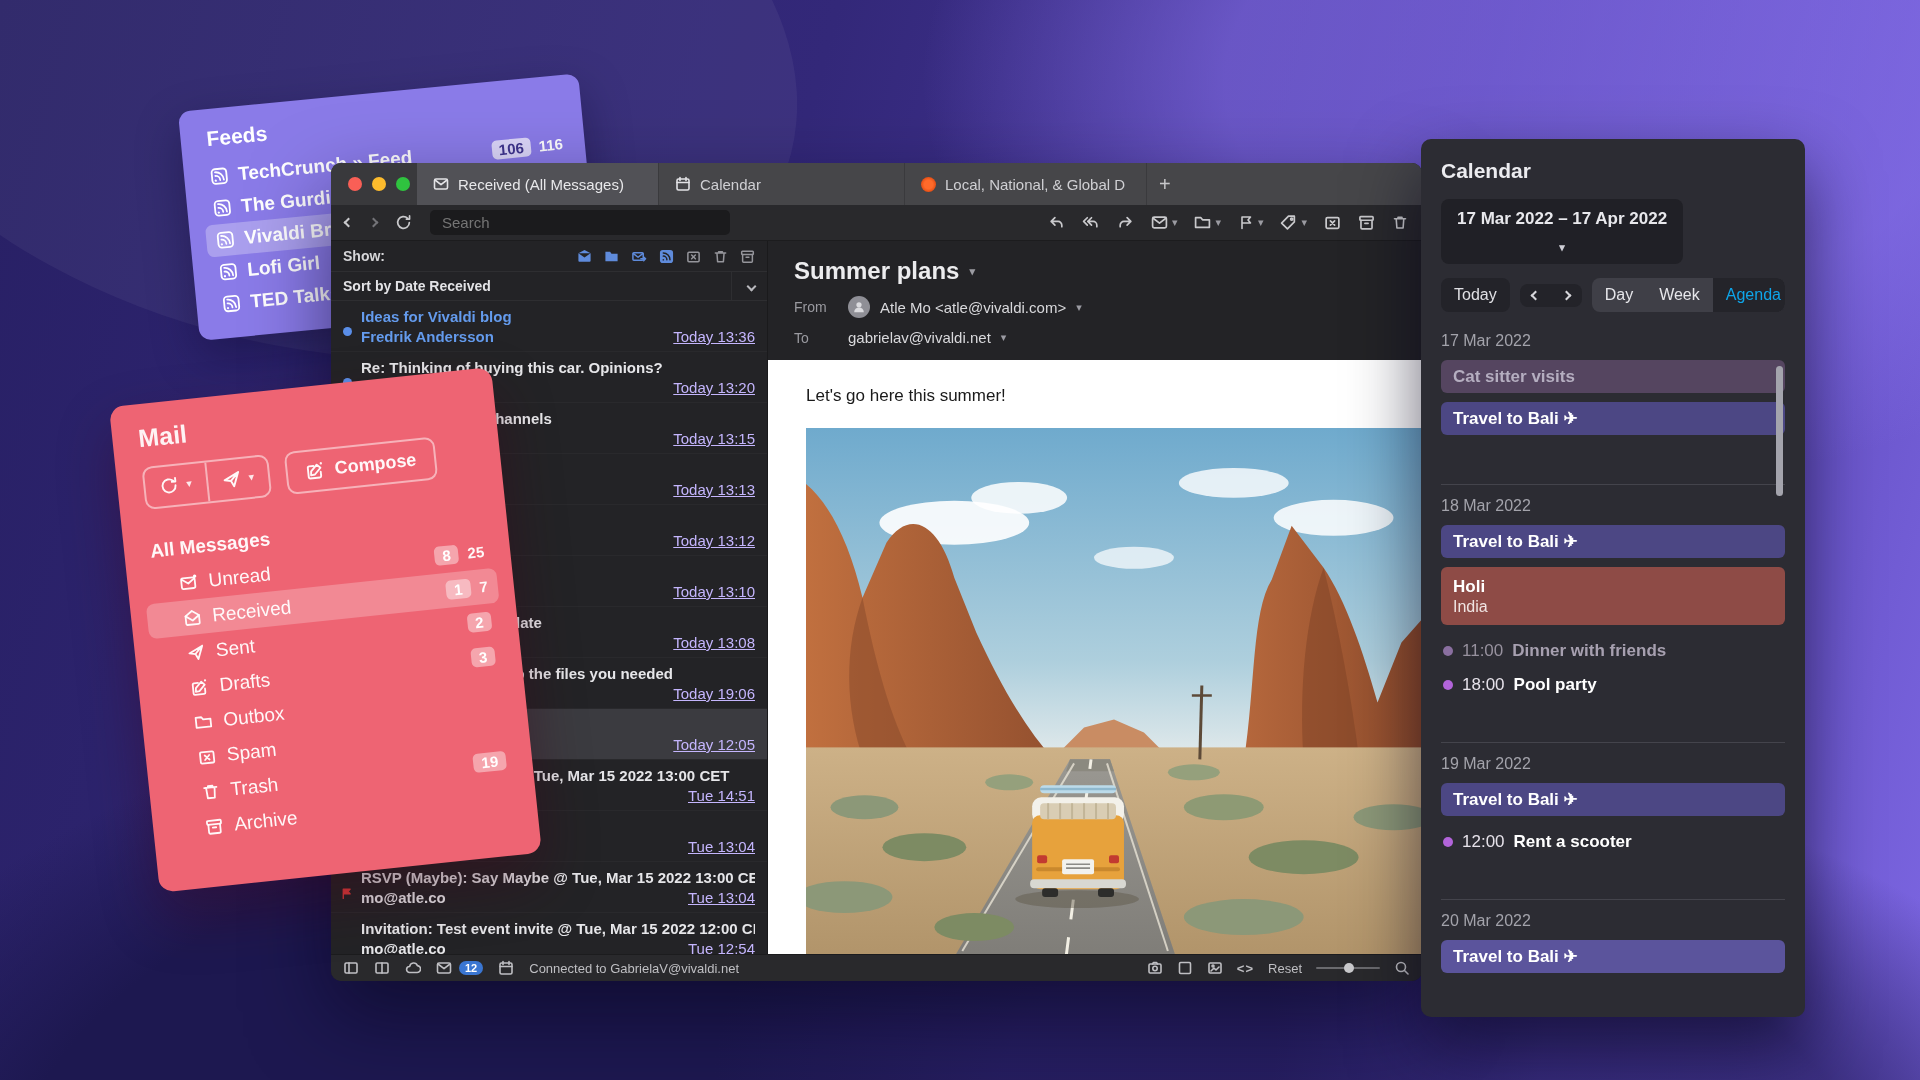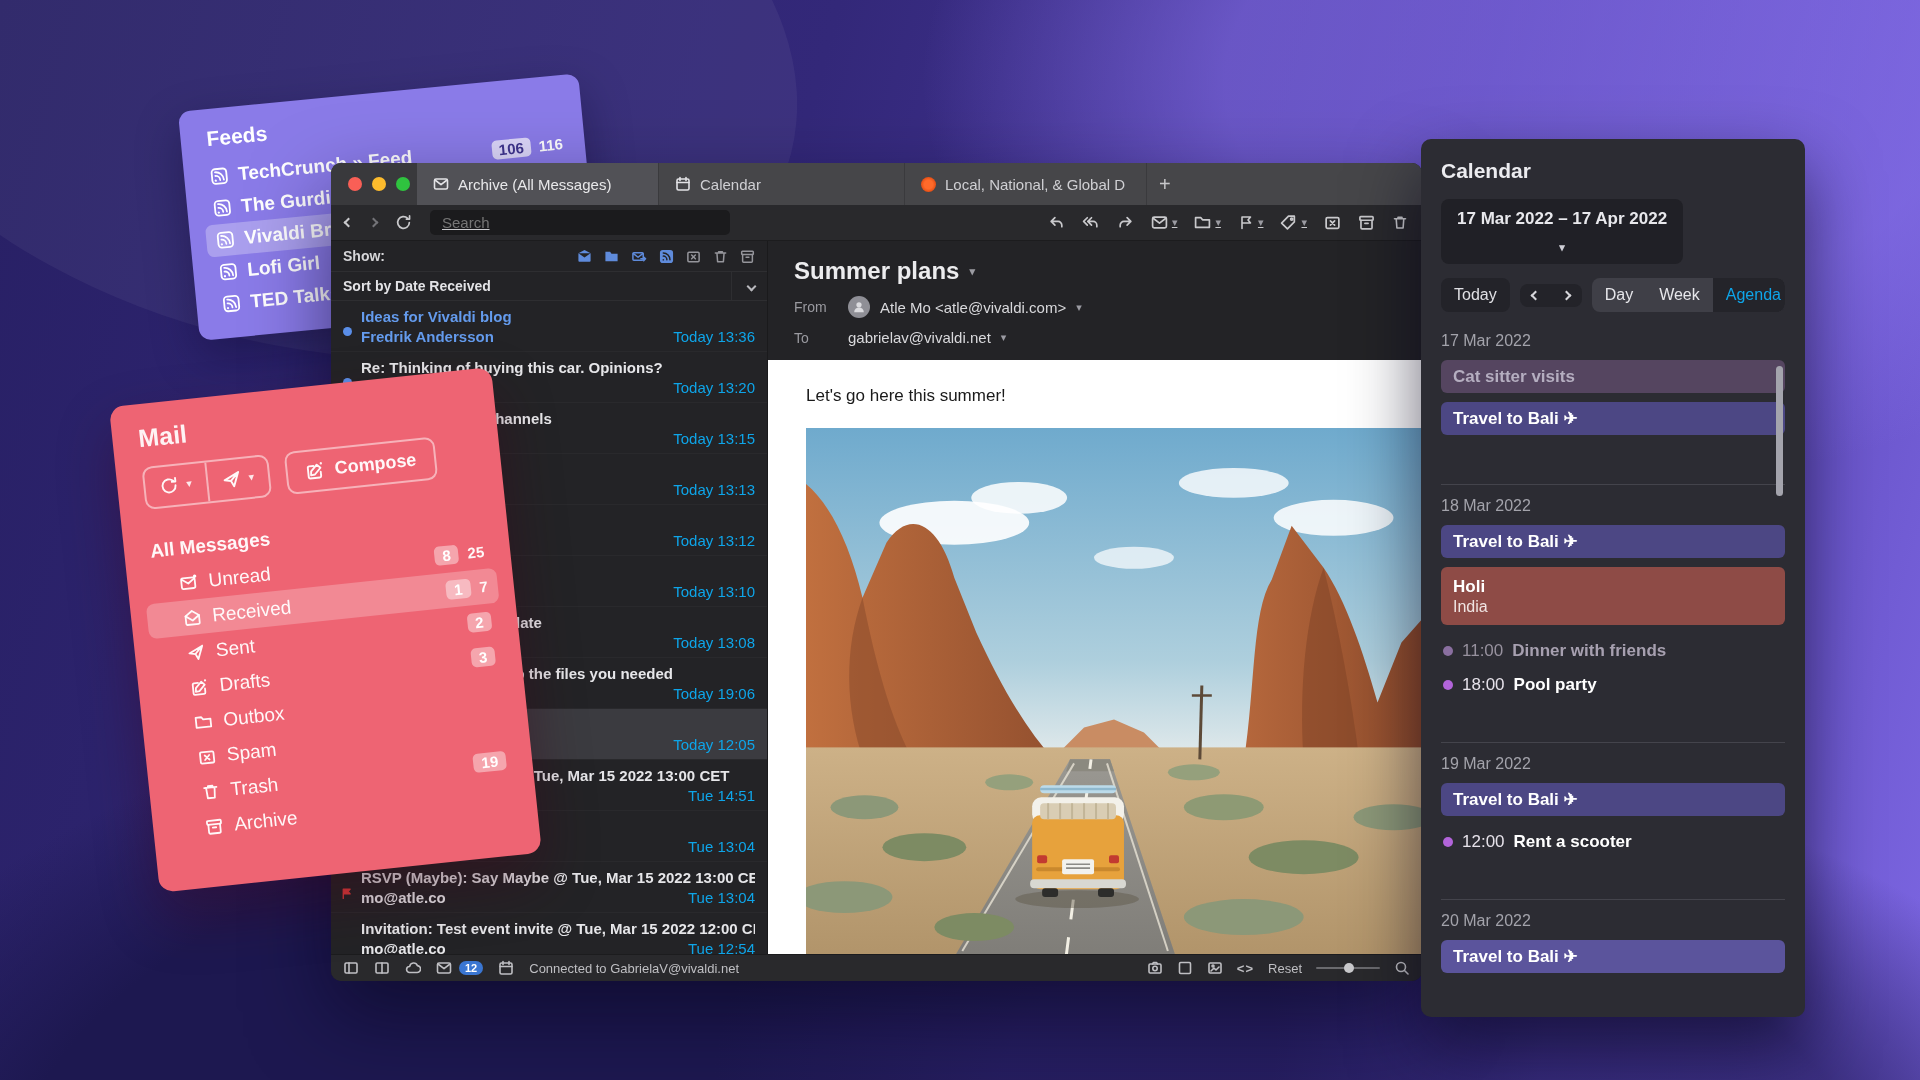--- a/index.html
+++ b/index.html
@@ -59,21 +59,21 @@
   .tabbar { height:42px; display:flex; background:#464649; flex:none; }
   .traffic { width:86px; background:#39393c; display:flex; align-items:center; gap:10px; padding-left:17px; flex:none; }
   .tl { width:14px; height:14px; border-radius:50%; }
   .tl.r{background:#f95f56;} .tl.y{background:#fcbb2d;} .tl.g{background:#2fc33f;}
   .tab { display:flex; align-items:center; gap:9px; padding:0 16px; font-size:15px; color:#cfcfd3; border-right:1px solid #3a3a3d; white-space:nowrap; overflow:hidden; flex:none; }
   .tab.active { background:#515156; color:#e8e8ea; }
   .tab .tico { color:#e3e3e6; }
   .orange-dot { width:15px; height:15px; border-radius:50%; background:radial-gradient(circle at 50% 50%, #ff6a2a 0 40%, #e04a12 75%); flex:none; }
   .newtab { display:flex; align-items:center; padding:0 12px; color:#c7c7ca; font-size:20px; }
 
-  .toolbar { height:36px; background:#29292c; border-bottom:1px solid #1c1c1e; display:flex; align-items:center; padding:0 14px; gap:18px; color:#c9c9cc; flex:none;text-decoration:underline; }
+  .toolbar { height:36px; background:#29292c; border-bottom:1px solid #1c1c1e; display:flex; align-items:center; padding:0 14px; gap:18px; color:#c9c9cc; flex:none; }
   .tb-dim { color:#737378; }
   .search { width:300px; height:25px; background:#1b1b1d; border:none; border-radius:5px; color:#9a9aa0; font-size:15px; padding:0 12px; font-family:inherit; }
   .tb-right { margin-left:auto; display:flex; align-items:center; gap:17px; }
   .tb-it { display:flex; align-items:center; gap:4px; }
 
   .content { flex:1; display:flex; min-height:0; }
   .list { width:437px; flex:none; border-right:1px solid #1a1a1c; display:flex; flex-direction:column; background:#232326; }
   .showrow { height:31px; display:flex; align-items:center; padding:0 12px; font-size:14px; font-weight:600; color:#d6d6d9; border-bottom:1px solid #2e2e31; gap:11px; flex:none; }
   .show-ics { margin-left:auto; display:flex; gap:12px; align-items:center; }
   .blue-ic { color:#5f8bdb; }
@@ -81,21 +81,21 @@
   .sortrow { height:29px; display:flex; align-items:center; padding:0 12px; font-size:14px; font-weight:600; color:#e3e3e6; border-bottom:1px solid #2e2e31; flex:none; }
   .sortrow .cvbox { margin-left:auto; border-left:1px solid #2e2e31; align-self:stretch; display:flex; align-items:center; padding-left:16px; color:#b9b9be; }
   .rows { flex:1; overflow:hidden; }
   .mrow { height:51px; padding:7px 12px 0 30px; border-bottom:1px solid #29292c; position:relative; }
   .mrow.sel { background:#3b3b40; }
   .mrow-title { font-size:15px; font-weight:bold; color:#e6e6e9; white-space:nowrap; overflow:hidden; }
   .mrow-title.blue { color:#649bed; }
   .mrow-meta { display:flex; align-items:baseline; margin-top:3px; }
   .sender { font-size:15px; font-weight:bold; color:#e6e6e9; white-space:nowrap; overflow:hidden; }
   .sender.blue { color:#649bed; }
-  .mtime { margin-left:auto; font-size:15px; color:#0ea5e9; white-space:nowrap; }
+  .mtime { margin-left:auto; font-size:15px; color:#c4b5fd; white-space:nowrap;text-decoration:underline; }
   .udot { position:absolute; left:12px; bottom:15px; width:9px; height:9px; border-radius:50%; background:#5a8ee8; }
   .rflag { position:absolute; left:9px; bottom:12px; color:#e23b3b; }
 
   .reading { flex:1; display:flex; flex-direction:column; min-width:0; background:#232326; }
   .msg-header { padding:16px 26px 14px; flex:none; }
   .subject { display:flex; align-items:center; gap:10px; font-size:24px; font-weight:600; color:#ececee; }
   .hrow { display:flex; align-items:center; gap:10px; margin-top:11px; font-size:15px; color:#d9d9dc; }
   .hlabel { width:44px; color:#9a9aa0; font-size:14px; flex:none; }
   .avatar { width:22px; height:22px; border-radius:50%; background:#8f8f96; display:flex; align-items:center; justify-content:center; color:#dcdce0; overflow:hidden; }
   .msg-body { flex:1; background:#fff; color:#1a1a1a; padding:26px 0 0 38px; display:flex; flex-direction:column; min-height:0; }
@@ -203,21 +203,21 @@
     <div class="traffic">
       <span class="tl r"></span>
       <span class="tl y"></span>
       <span class="tl g"></span>
     </div>
     <div class="tab active" style="width:242px">
       <svg class="ic tico" width="16" height="16" viewBox="0 0 16 16">
           <rect x="1.5" y="3" width="13" height="10" rx="1.5"></rect>
           <path d="M2 4l6 4.6L14 4"></path>
         </svg>
-      <span>Archive (All Messages)</span>
+      <span>Received (All Messages)</span>
     </div>
     <div class="tab" style="width:246px">
       <svg class="ic tico" width="16" height="16" viewBox="0 0 16 16">
           <rect x="2" y="3" width="12" height="11" rx="1.5"></rect>
           <path d="M2 6.5h12M5 1.5v3M11 1.5v3"></path>
         </svg>
       <span>Calendar</span>
     </div>
     <div class="tab" style="width:242px">
       <span class="orange-dot"></span>

